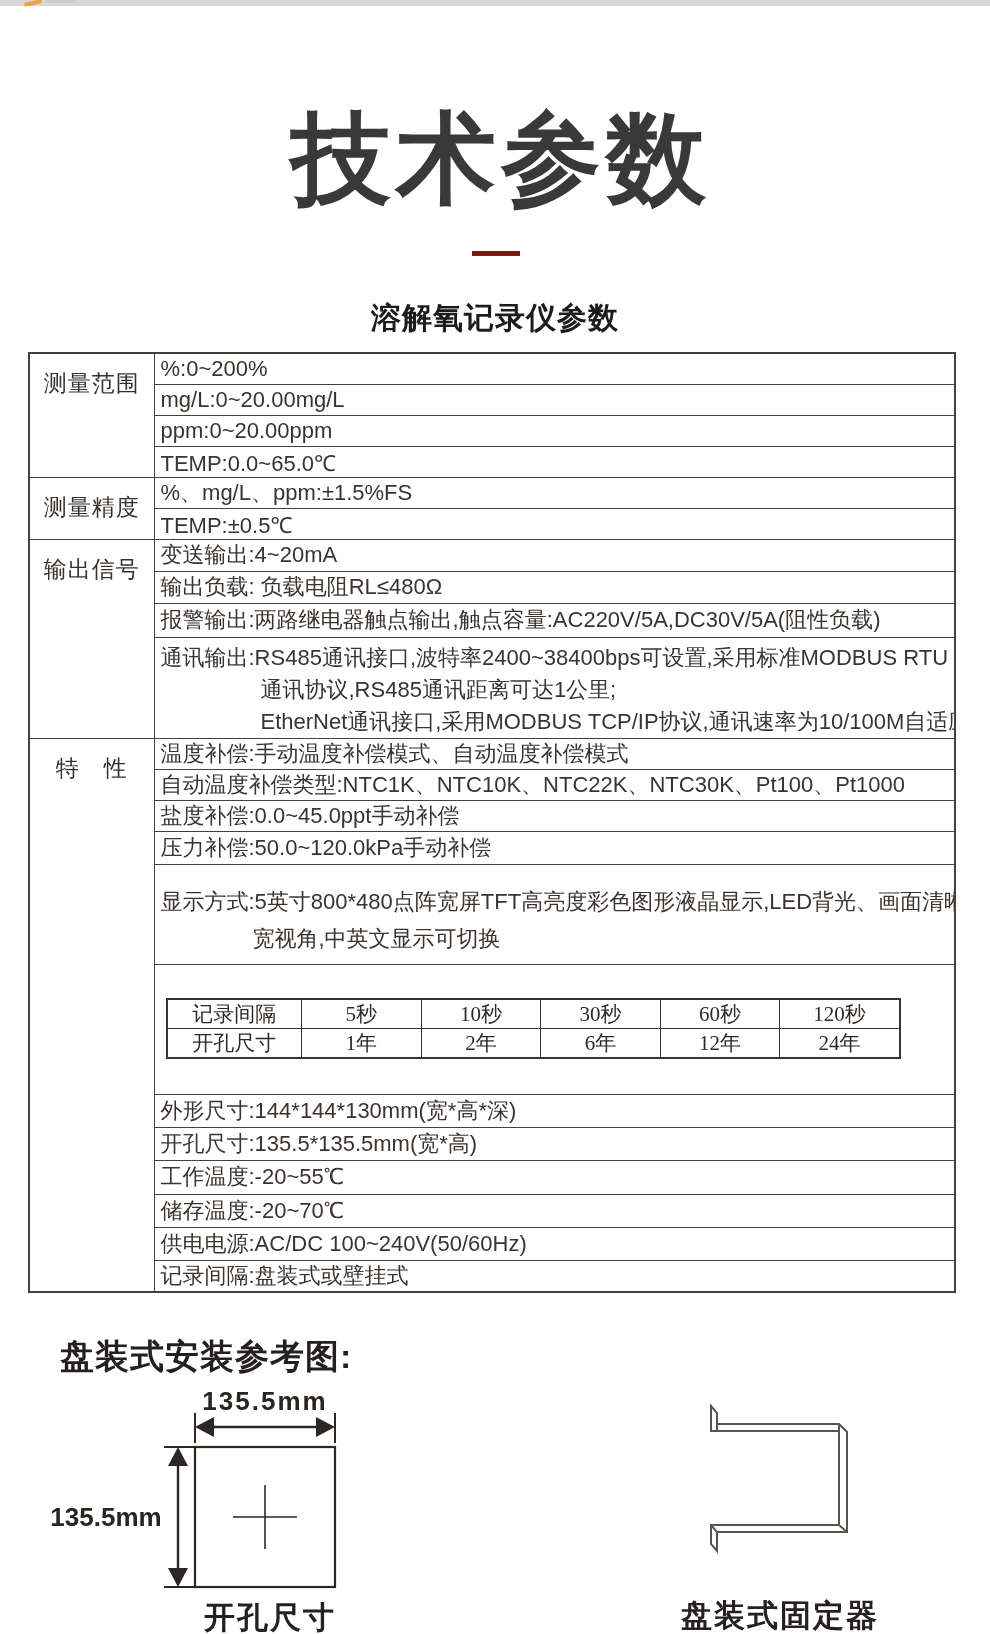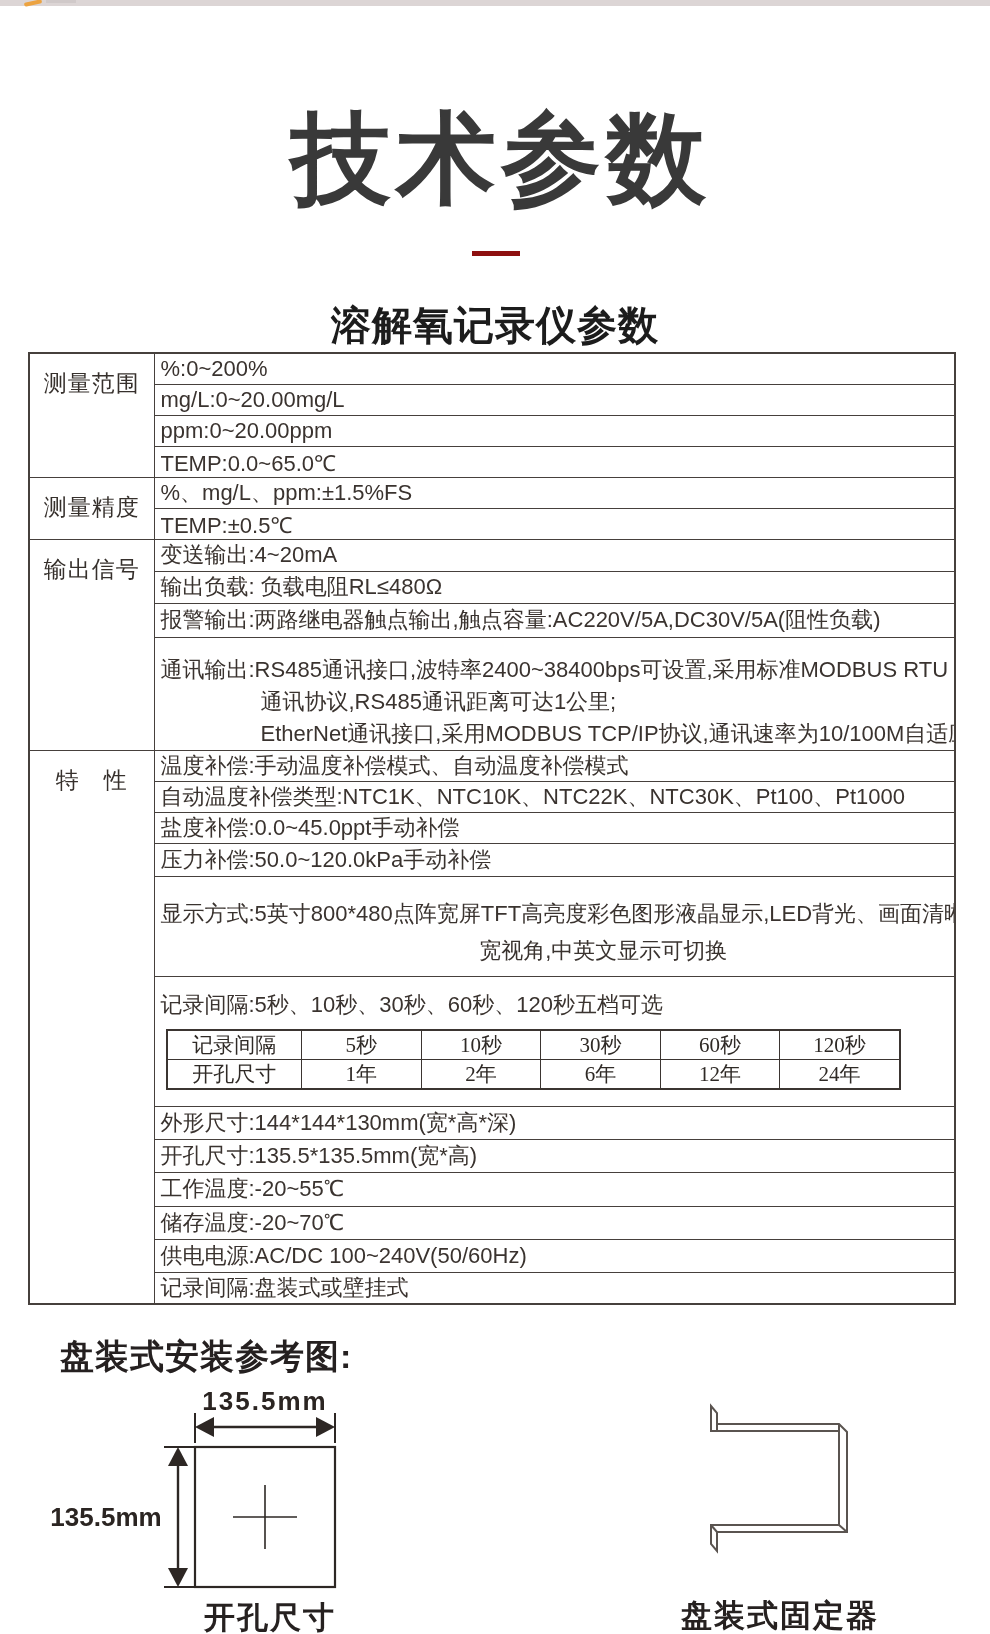--- a/index.html
+++ b/index.html
@@ -11,36 +11,36 @@
   
   .top-strip { position:absolute; left:0; top:0; width:990px; height:6px; background:#dcd5d5; }
   .brand-mark { position:absolute; left:24px; top:1px; width:18px; height:4px; background:#eca341;
     transform:rotate(-12deg); border-radius:2px; }
   .brand-smudge { position:absolute; left:46px; top:0; width:30px; height:3px; background:#c7bfbf; opacity:.55; }
 
   .page-title { position:absolute; left:12px; right:0; top:106px; text-align:center;
     font-size:100px; font-weight:800; letter-spacing:5px; line-height:1.05; color:#393939; }
   .accent-dash { position:absolute; left:472px; top:251px; width:48px; height:5px; background:#8e1010; }
   .section-subtitle { position:absolute; left:0; right:0; top:298px; text-align:center;
-    font-size:40px; font-weight:700; letter-spacing:1px; color:#1c1c1c; }
+    font-size:30px; font-weight:700; letter-spacing:1px; color:#1c1c1c; }
 
   
   .spec-wrap { position:absolute; left:28px; top:352px; width:928px; }
   table.spec { width:100%; border-collapse:collapse; table-layout:fixed;
     border:2.5px solid #46403c; font-size:22px; color:#3a332f; }
   table.spec col.c-label { width:125px; }
   table.spec td { border:1.5px solid #46403c; }
   td.lbl { text-align:center; vertical-align:top; padding-top:14px; line-height:30px;
     font-size:23px; letter-spacing:1px; color:#36302c; }
   td.val { padding-left:6px; white-space:nowrap; overflow:hidden; }
   td.val .cl  { line-height:32px; }
   td.val .cl.ind { padding-left:100px; }
   td.val .dl  { line-height:37px; }
-  td.val .dl.ind { padding-left:92px;text-align:center; }
-  td.val.multi, td.val.disp { padding-top:16px; }
+  td.val .dl.ind { padding-left:92px; }
+  td.val.multi, td.val.disp { padding-top:4px; }
   td.val.disp { padding-top:11px; }
   .rec-text { line-height:36px; padding-top:2px; }
 
   table.inner { border-collapse:collapse; border:2px solid #3b3531; margin:6px 0 7px 5px;
     width:735px; table-layout:fixed; font-family:"Liberation Serif", serif;
     font-size:21px; color:#2f2a26; }
   table.inner td { border:1px solid #3b3531; text-align:center; height:27px; padding:0; white-space:nowrap; }
   table.inner col.ic-label { width:135px; }
 
   .mounting-heading { position:absolute; left:60px; top:1334px; font-size:34px; font-weight:700;
@@ -123,21 +123,20 @@
           <td class="val">压力补偿:50.0~120.0kPa手动补偿</td>
         </tr>
     <tr style="height:100px">
       <td class="val disp">
         <div class="dl">显示方式:5英寸800*480点阵宽屏TFT高亮度彩色图形液晶显示,LED背光、画面清晰</div>
         <div class="dl ind">宽视角,中英文显示可切换</div>
       </td>
     </tr>
     <tr style="height:130px">
       <td class="val rec">
-        <div class="rec-text">记录间隔:5秒、10秒、30秒、60秒、120秒五档可选</div>
         <table class="inner">
           <colgroup>
                 <col class="ic-label">
                 <col>
                 <col>
                 <col>
                 <col>
                 <col>
               </colgroup>
           <tbody>

